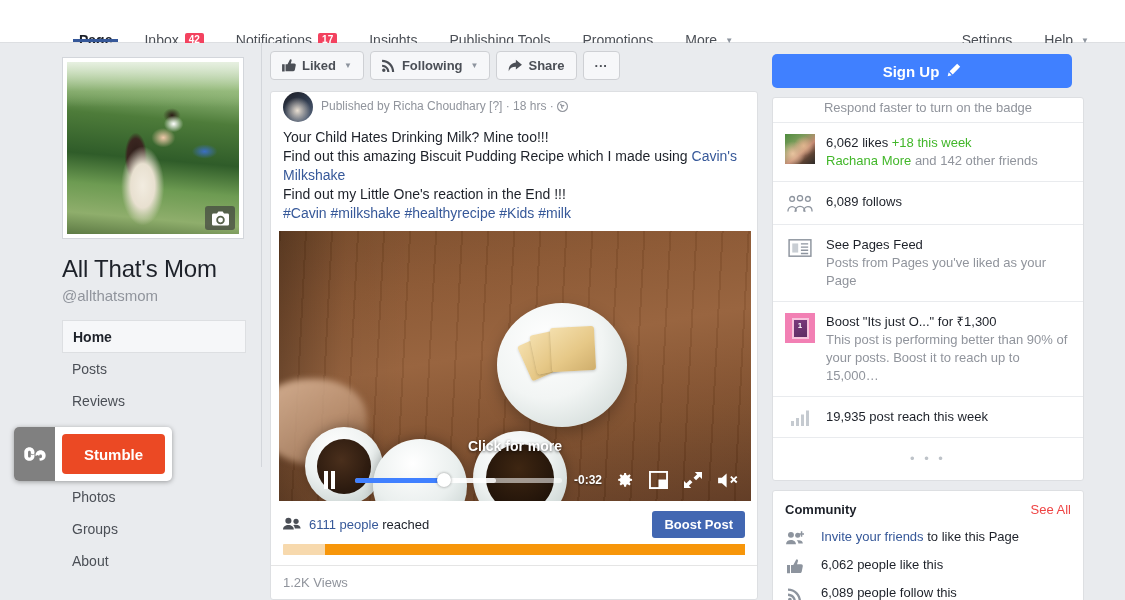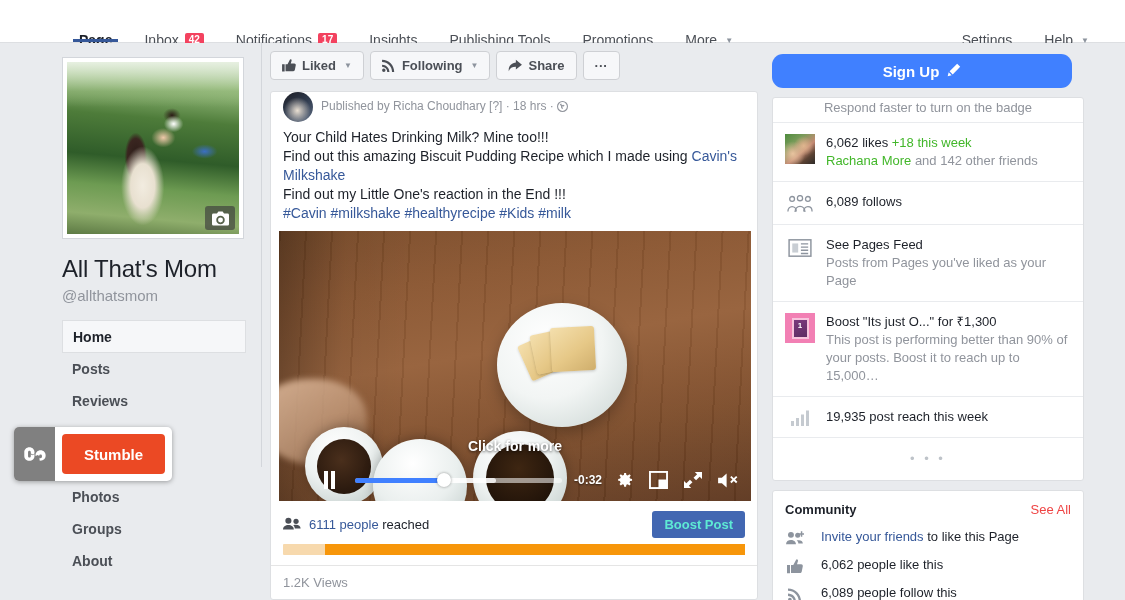--- a/index.html
+++ b/index.html
@@ -96,21 +96,20 @@
     letter-spacing: -0.2px;
   }
   .page-handle { margin: 4px 0 0 62px; font-size: 15px; color: #90949c; }
 
   .left-nav { margin: 16px 0 0 62px; width: 184px; }
   .left-nav-item {
     height: 32px; display: flex; align-items: center;
     padding-left: 10px;
     font-size: 14px; color: #4b4f56;
     cursor: pointer;
-    font-weight: bold;
   }
   .left-nav-item.active {
     background: #f6f7f9;
     border: 1px solid #dddfe2;
     font-weight: bold; color: #1d2129;
     height: 33px;
   }
 
   
   .stumble {
@@ -266,21 +265,21 @@
   .vc-ic + .vc-ic { margin-left: 16px; }
 
   .reach-row {
     display: flex; align-items: center;
     padding: 10px 12px 0 12px;
   }
   .reach-text { font-size: 13px; color: #1d2129; margin-left: 8px; }
   .reach-text a { color: #365899; text-decoration: none; }
   .boost-btn {
     margin-left: auto;
-    background: #4267b2; color: #5eead4;
+    background: #4267b2; color: #ffffff;
     font-size: 13px; font-weight: bold;
     border-radius: 3px;
     padding: 6px 12px;
     cursor: pointer;
   }
   .reach-bar {
     margin: 6px 12px 0 12px;
     height: 11px; background: #f7d9ad; border-radius: 1px;
     position: relative;
   }
@@ -295,21 +294,21 @@
   
   .right-col {
     position: absolute; left: 767px; top: 0; width: 358px; height: 557px;
     background: #e9ebee;
     padding: 0 47px 0 5px;
   }
   .signup-btn {
     margin: 11px 0 0 0;
     width: 300px; height: 34px;
     background: #4080ff; color: #fff;
-    border-radius: 11px;
+    border-radius: 5px;
     display: flex; align-items: center; justify-content: center; gap: 8px;
     font-size: 15px; font-weight: bold;
     cursor: pointer;
   }
   .rcard {
     width: 312px;
     background: #fff;
     border: 1px solid #dddfe2;
     border-radius: 3px;
     margin-top: 9px;

